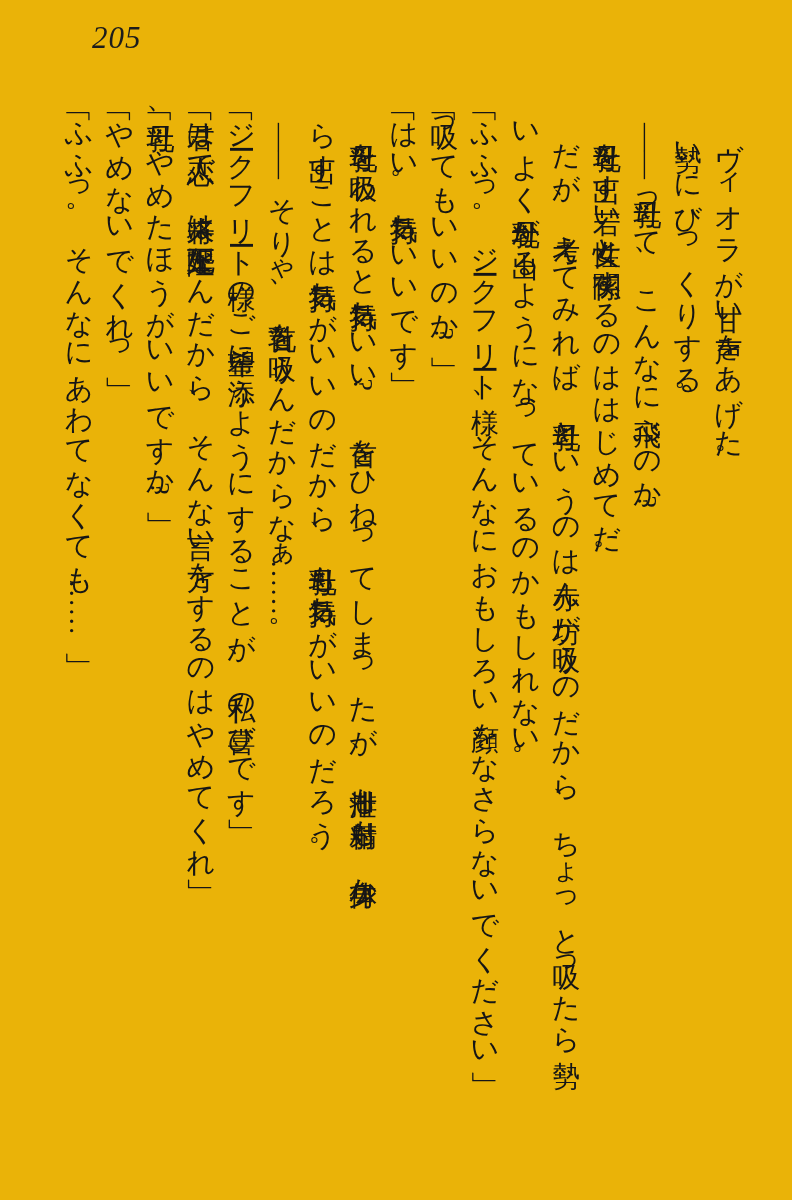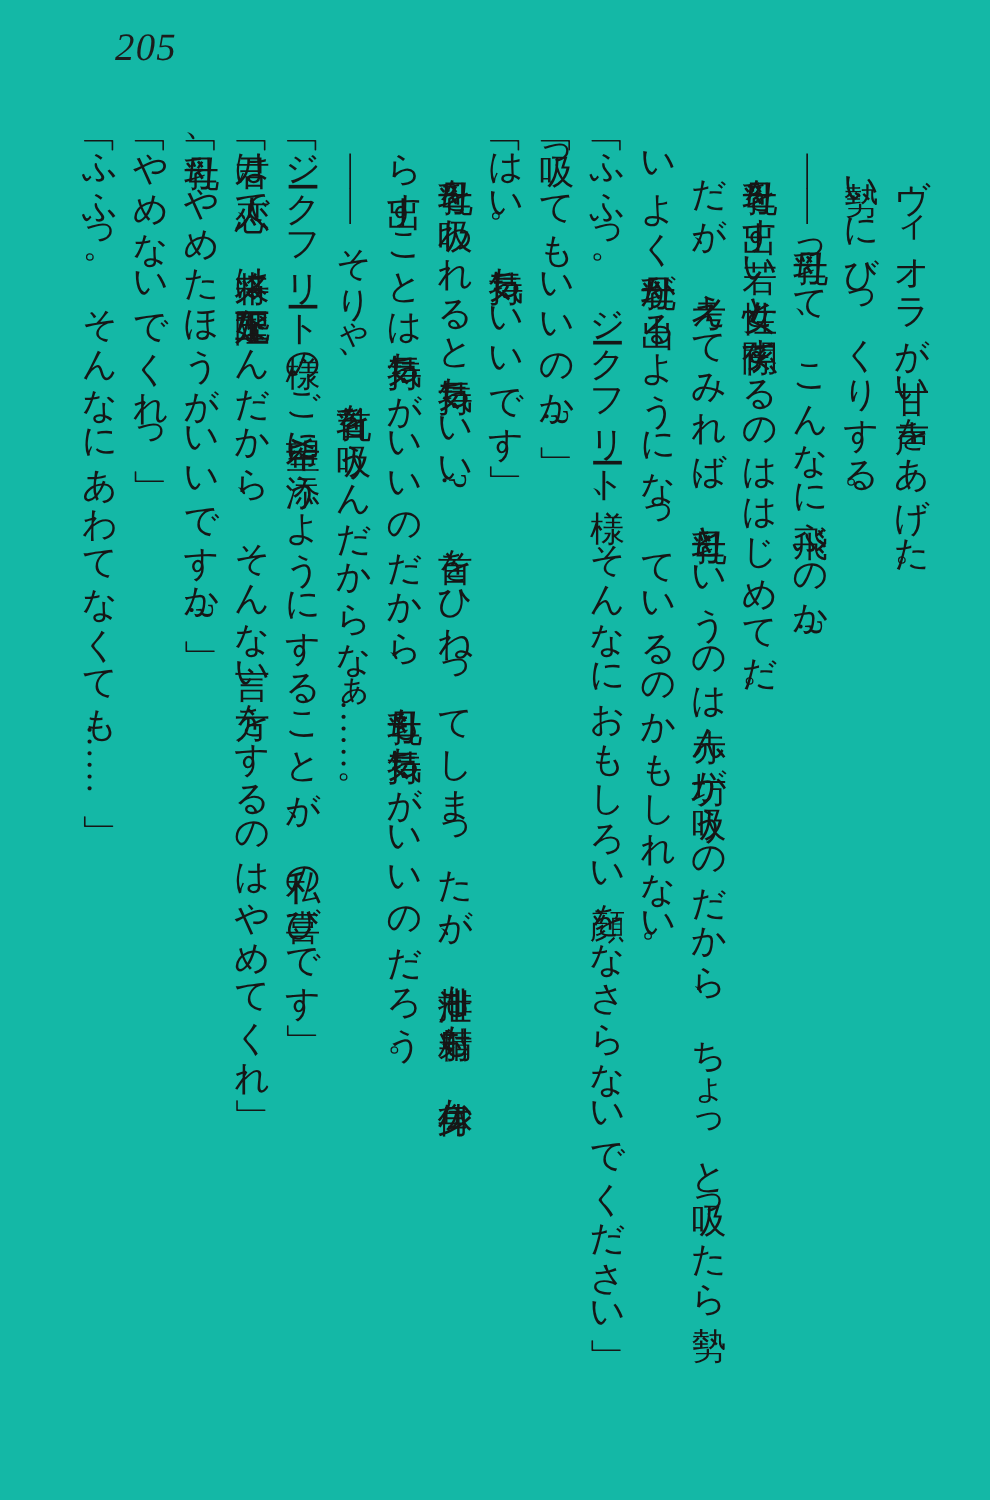--- a/index.html
+++ b/index.html
@@ -1,19 +1,19 @@
 <!DOCTYPE html>
 <html><head>
 <meta charset="utf-8">
 <style>
   html,body{margin:0;padding:0;}
   .page{
     position:relative;
     width:792px;height:1200px;
-    background:#14b8a6;
+    background:#eab308;
     overflow:hidden;
     font-family:"Liberation Serif","DejaVu Serif",serif;
   }
   .pageno{
     position:absolute;
     left:92px;top:20px;
     font-style:italic;
     font-size:31px;
     letter-spacing:1px;
     color:#1c1c1c;

